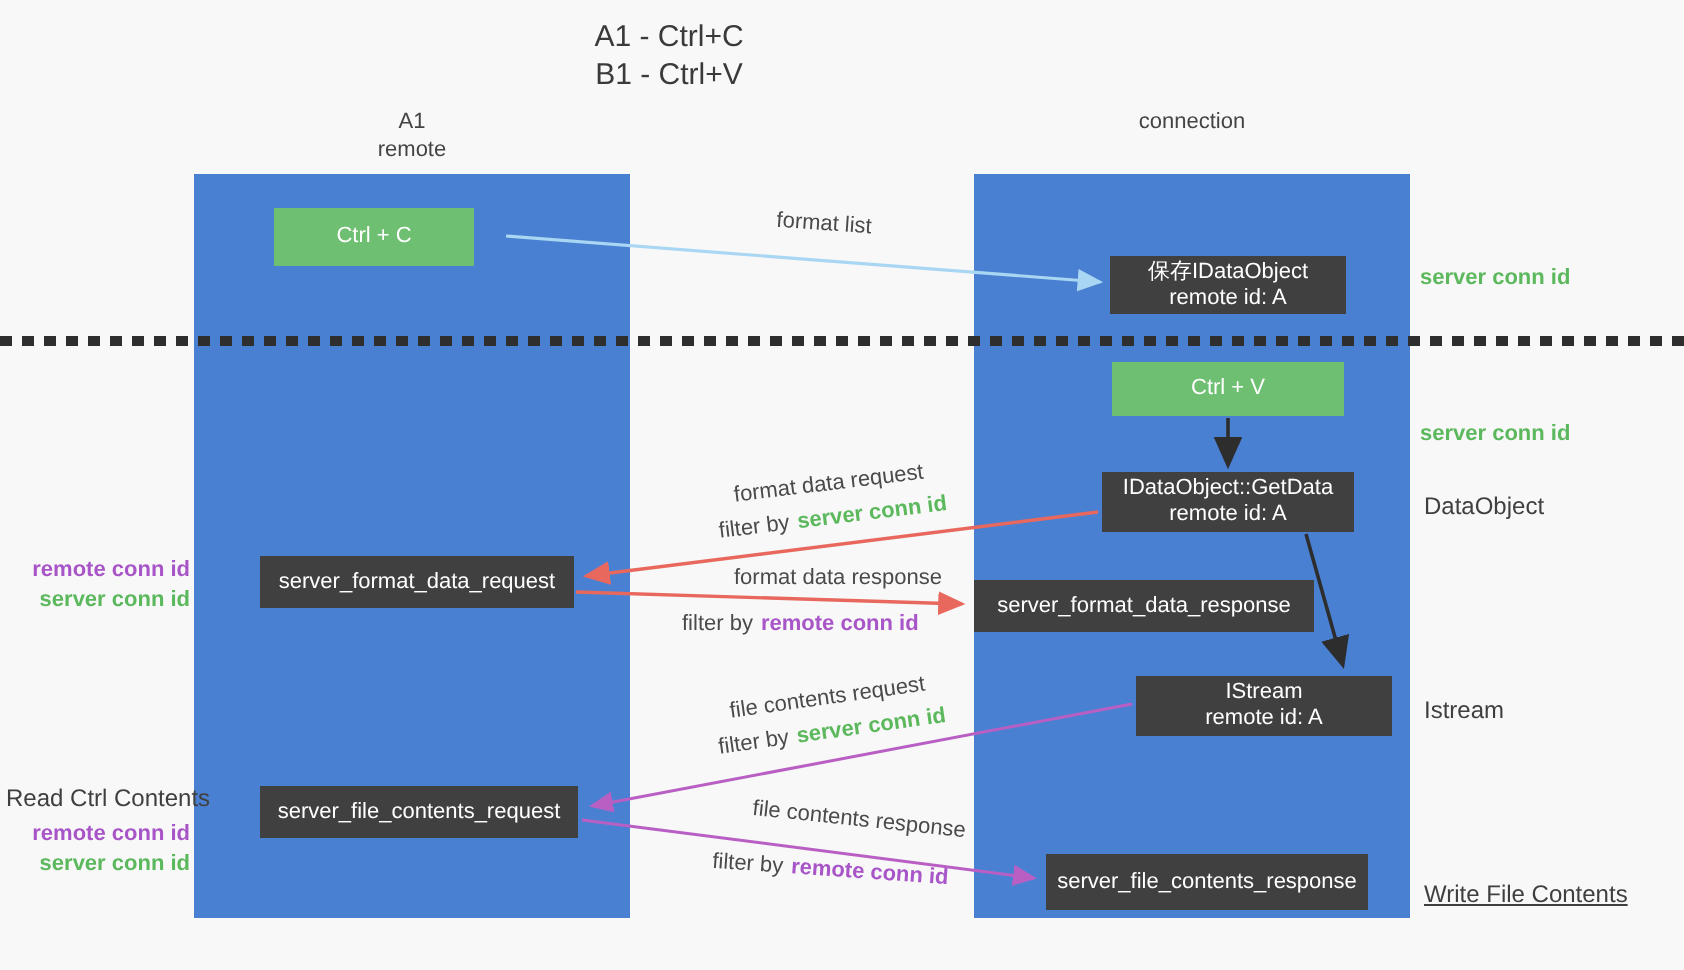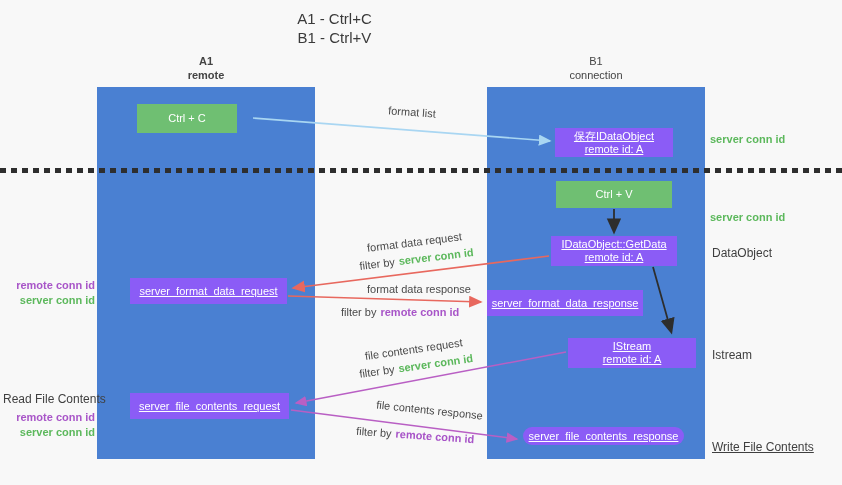--- a/index.html
+++ b/index.html
@@ -20,21 +20,21 @@
   }
   .column{
     top:87px;width:218px;height:372px;background:#4a80d2;
   }
   .node{
     color:#fff;text-align:center;font-size:11px;line-height:13px;
     display:flex;flex-direction:column;justify-content:center;align-items:center;
     box-sizing:border-box;
   }
   .node.green{background:#6fbf72;}
-  .node.orange{background:#8b5cf6;text-decoration:underline;}
+  .node.orange{background:#404040;}
   .dotted-line{
     left:0;top:168px;width:842px;height:5px;
     background:repeating-linear-gradient(to right,#2e2e2e 0 6px,transparent 6px 11px);
   }
   .lbl{font-size:11px;line-height:17px;color:#4a4a4a;white-space:nowrap;}
   .lbl .green-id{color:#5cb85c;font-weight:bold;}
   .lbl .purple-id{color:#a855c8;font-weight:bold;}
   .lbl .filter{margin-right:4px;}
   .ann-dark{font-size:12px;color:#3f3f3f;white-space:nowrap;}
   .ann-green{font-size:11px;font-weight:bold;color:#5cb85c;white-space:nowrap;}
@@ -44,26 +44,25 @@
   .center-lines{text-align:center;}
 </style>
 </head>
 <body>
 
 <div class="abs title center-lines">
   <div>A1 - Ctrl+C</div>
   <div>B1 - Ctrl+V</div>
 </div>
 
-<div class="abs col-header" style="left:97px;font-weight:bold;">
+<div class="abs col-header" style="left:97px;">
   <div>A1</div>
   <div>remote</div>
 </div>
 <div class="abs col-header" style="left:487px;">
-  <div>B1</div>
   <div>connection</div>
 </div>
 
 <div class="abs column" style="left:97px;"></div>
 <div class="abs column" style="left:487px;"></div>
 
 <div class="abs dotted-line"></div>
 
 <div class="abs node green" style="left:137px;top:104px;width:100px;height:29px;">
   <div>Ctrl + C</div>
@@ -80,34 +79,34 @@
 
 <div class="abs node orange" style="left:551px;top:236px;width:126px;height:30px;">
   <div>IDataObject::GetData</div>
   <div>remote id: A</div>
 </div>
 
 <div class="abs node orange" style="left:130px;top:278px;width:157px;height:26px;">
   <div>server_format_data_request</div>
 </div>
 
-<div class="abs node orange" style="left:487px;top:290px;width:156px;height:26px;">
+<div class="abs node orange" style="left:487px;top:290px;width:170px;height:26px;">
   <div>server_format_data_response</div>
 </div>
 
 <div class="abs node orange" style="left:568px;top:338px;width:128px;height:30px;">
   <div>IStream</div>
   <div>remote id: A</div>
 </div>
 
 <div class="abs node orange" style="left:130px;top:393px;width:159px;height:26px;">
   <div>server_file_contents_request</div>
 </div>
 
-<div class="abs node orange" style="left:523px;top:427px;width:161px;height:18px;border-radius:11px;">
+<div class="abs node orange" style="left:523px;top:427px;width:161px;height:28px;">
   <div>server_file_contents_response</div>
 </div>
 
 <svg class="abs arrows" width="842" height="485" viewBox="0 0 842 485">
   <defs>
     <marker id="m-blue" markerWidth="9" markerHeight="8" refX="7" refY="3.5" orient="auto">
       <path d="M0,0 L8,3.5 L0,7 Z" fill="#a9d6f2"></path>
     </marker>
     <marker id="m-black" markerWidth="10" markerHeight="9" refX="7" refY="4" orient="auto">
       <path d="M0,0 L9,4 L0,8 Z" fill="#2d2d2d"></path>
@@ -149,17 +148,17 @@
 <div class="abs ann-green" style="left:710px;top:133px;">server conn id</div>
 <div class="abs ann-green" style="left:710px;top:211px;">server conn id</div>
 <div class="abs ann-dark" style="left:712px;top:246px;">DataObject</div>
 <div class="abs ann-dark" style="left:712px;top:348px;">Istream</div>
 <div class="abs ann-dark" style="left:712px;top:440px;text-decoration:underline;">Write File Contents</div>
 
 <div class="abs left-ann" style="left:3px;top:278px;">
   <div class="ann-purple">remote conn id</div>
   <div class="ann-green">server conn id</div>
 </div>
-<div class="abs ann-dark left-ann" style="left:3px;top:392px;">Read File Contents</div>
+<div class="abs ann-dark left-ann" style="left:3px;top:392px;">Read Ctrl Contents</div>
 <div class="abs left-ann" style="left:3px;top:410px;">
   <div class="ann-purple">remote conn id</div>
   <div class="ann-green">server conn id</div>
 </div>
 
 </body></html>

